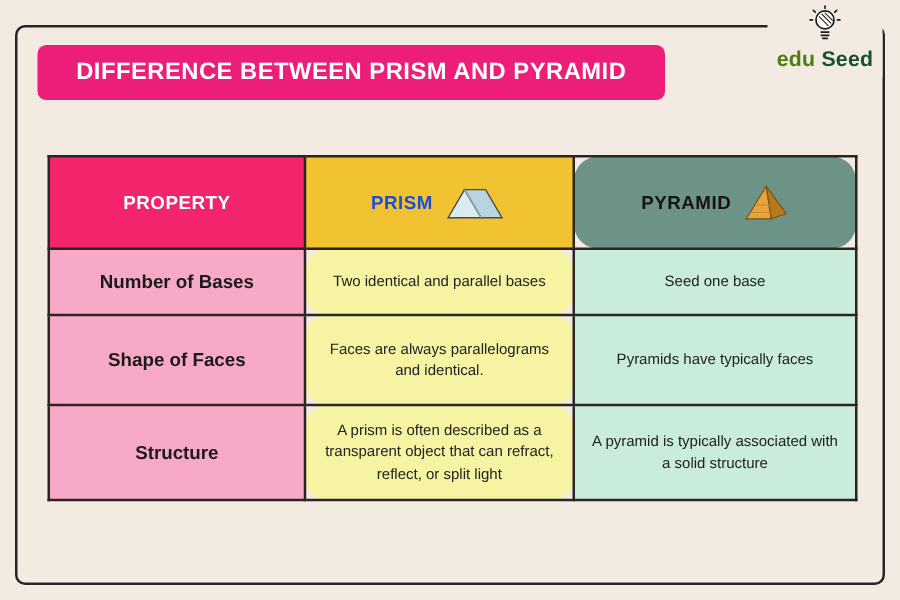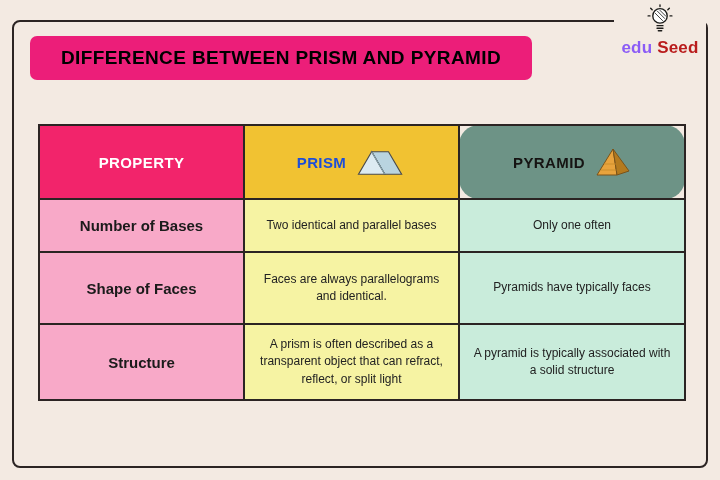--- a/index.html
+++ b/index.html
@@ -13,34 +13,34 @@
   }
   .frame {
     position:absolute; left:12px; top:20px; right:12px; bottom:12px;
     border:2px solid var(--border, #2b2423);
     border-radius:8px;
     pointer-events:none;
   }
   .banner {
     position:absolute; left:30px; top:36px; width:502px; height:44px;
     background: var(--banner, #ec1e79);
-    color:#000000;
+    color:#ffffff;
     display:flex; align-items:center; justify-content:center;
     font-weight:bold; font-size:19px; letter-spacing:0.4px;
     border-radius:7px;
   }
   .logo {
     position:absolute; right:14px; top:2px; width:92px;
     background: var(--background, #f3eae2);
     text-align:center; padding:2px 2px 4px 2px;
   }
   .logo-bulb { display:block; margin:0 auto; }
   .logo-text { font-size:17px; font-weight:bold; letter-spacing:0.2px; }
-  .logo-edu { color:#8b5cf6; }
-  .logo-seed { color:#b91c1c;text-align:center; }
+  .logo-edu { color:#4d7c0f; }
+  .logo-seed { color:#14532d;text-align:center; }
 
   table.cmp {
     position:absolute; left:38px; top:124px; width:646px;
     border-collapse:collapse; table-layout:fixed;
   }
   table.cmp col.c1 { width:205px; }
   table.cmp col.c2 { width:215px; }
   table.cmp col.c3 { width:226px; }
   table.cmp th, table.cmp td {
     border:2px solid var(--border, #2b2423);
@@ -52,21 +52,21 @@
   .h-pyr    { background: var(--pyramid-header, #6d9386); color:#161413;border-radius:20px; }
   .hdr-inner { display:flex; align-items:center; justify-content:center; gap:10px; }
 
   td.prop {
     background: var(--property-cell, #f8a9c8);
     font-weight:bold; font-size:15px; color:#1b1b1b;
     height:53px;
   }
   td.prism {
     background: var(--prism-cell, #f6f3a3);
-    font-size:12px; line-height:1.45; padding:4px 10px; color:#222;
+    font-size:12px; line-height:1.45; padding:4px 10px; color:#222;border-radius:18px;
   }
   td.pyr {
     background: var(--pyramid-cell, #c9ecdb);
     font-size:12px; line-height:1.45; padding:4px 10px; color:#222;
   }
   tr.r2 td { height:72px; }
   tr.r3 td { height:76px; }
 </style>
 </head>
 <body>
@@ -130,21 +130,21 @@
           <polygon points="18,2 22,28 34,24" fill="#b47a1e" stroke="#7a531a" stroke-width="1"></polygon>
           <line x1="9" y1="17" x2="21" y2="17" stroke="#c78a2a" stroke-width="0.8"></line>
           <line x1="6" y1="23" x2="21.5" y2="23" stroke="#c78a2a" stroke-width="0.8"></line>
         </svg>
       </div>
     </th>
   </tr>
   <tr class="r1">
     <td class="prop">Number of Bases</td>
     <td class="prism">Two identical and parallel bases</td>
-    <td class="pyr">Only one often</td>
+    <td class="pyr">Seed one base</td>
   </tr>
   <tr class="r2">
     <td class="prop">Shape of Faces</td>
     <td class="prism">Faces are always parallelograms and identical.</td>
     <td class="pyr">Pyramids have typically faces</td>
   </tr>
   <tr class="r3">
     <td class="prop">Structure</td>
     <td class="prism">A prism is often described as a transparent object that can refract, reflect, or split light</td>
     <td class="pyr">A pyramid is typically associated with a solid structure</td>

